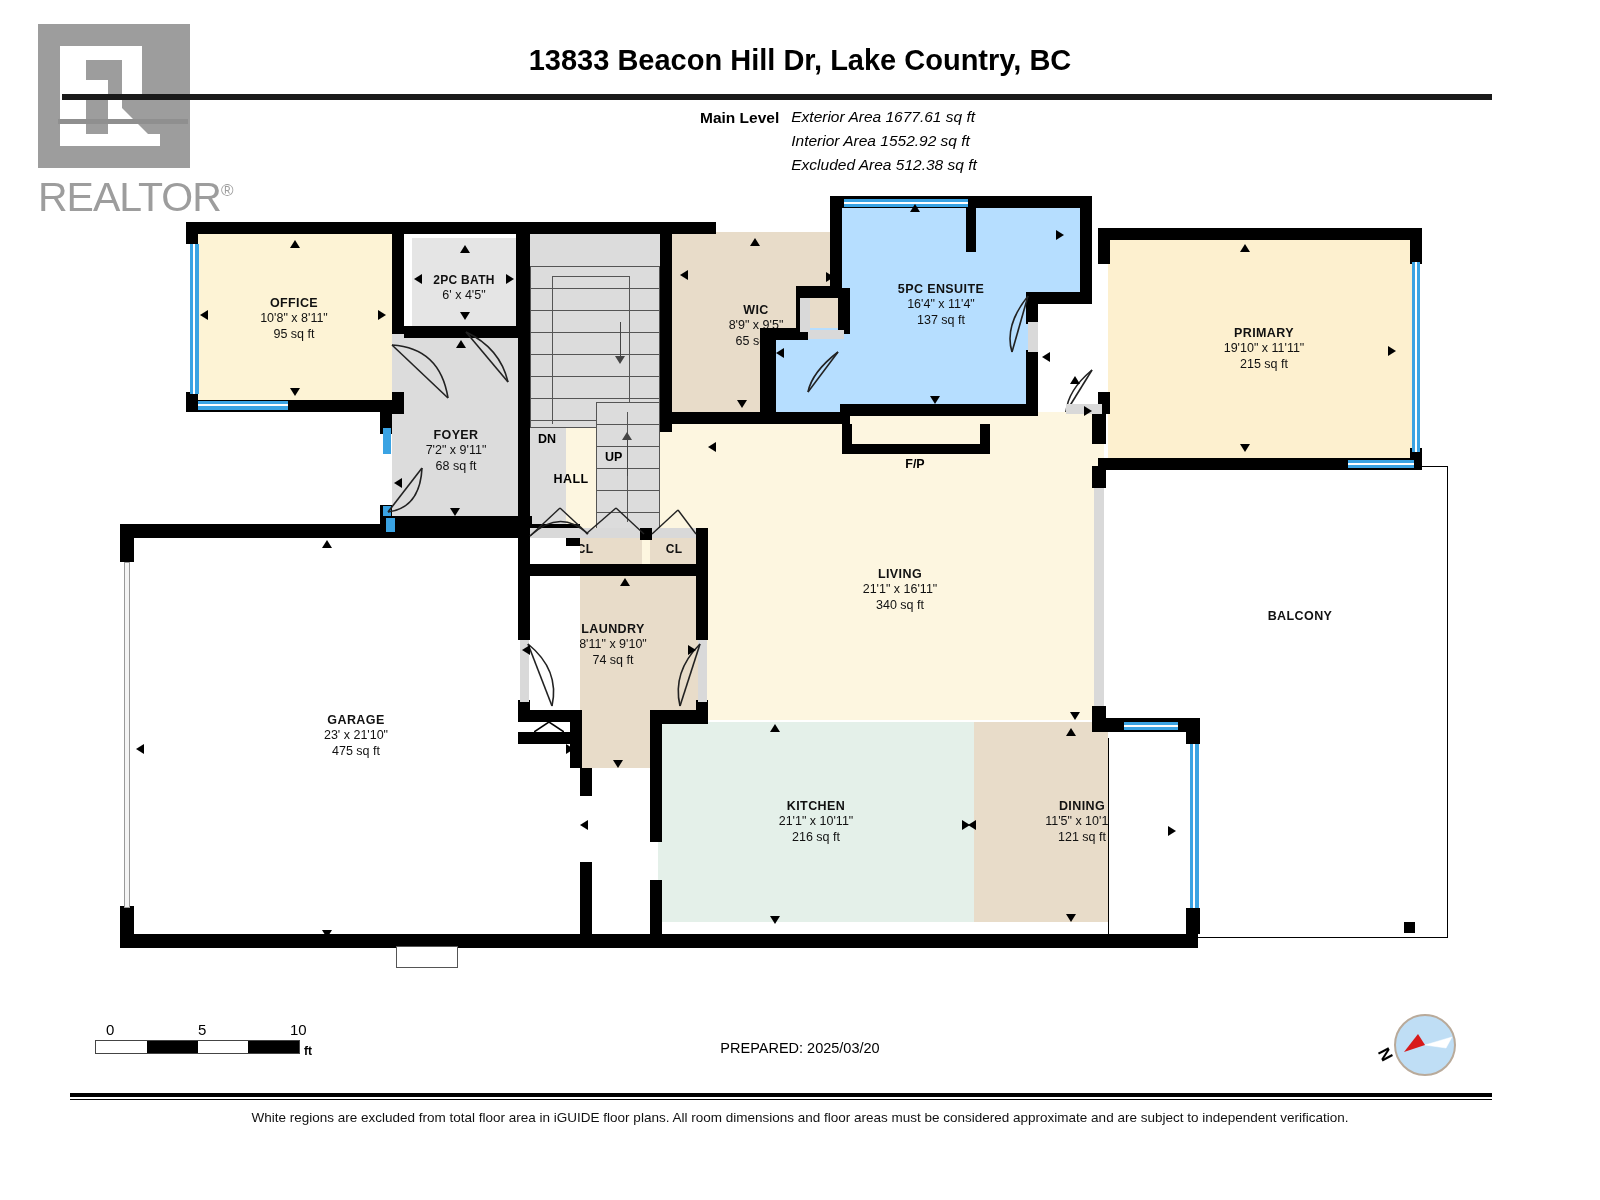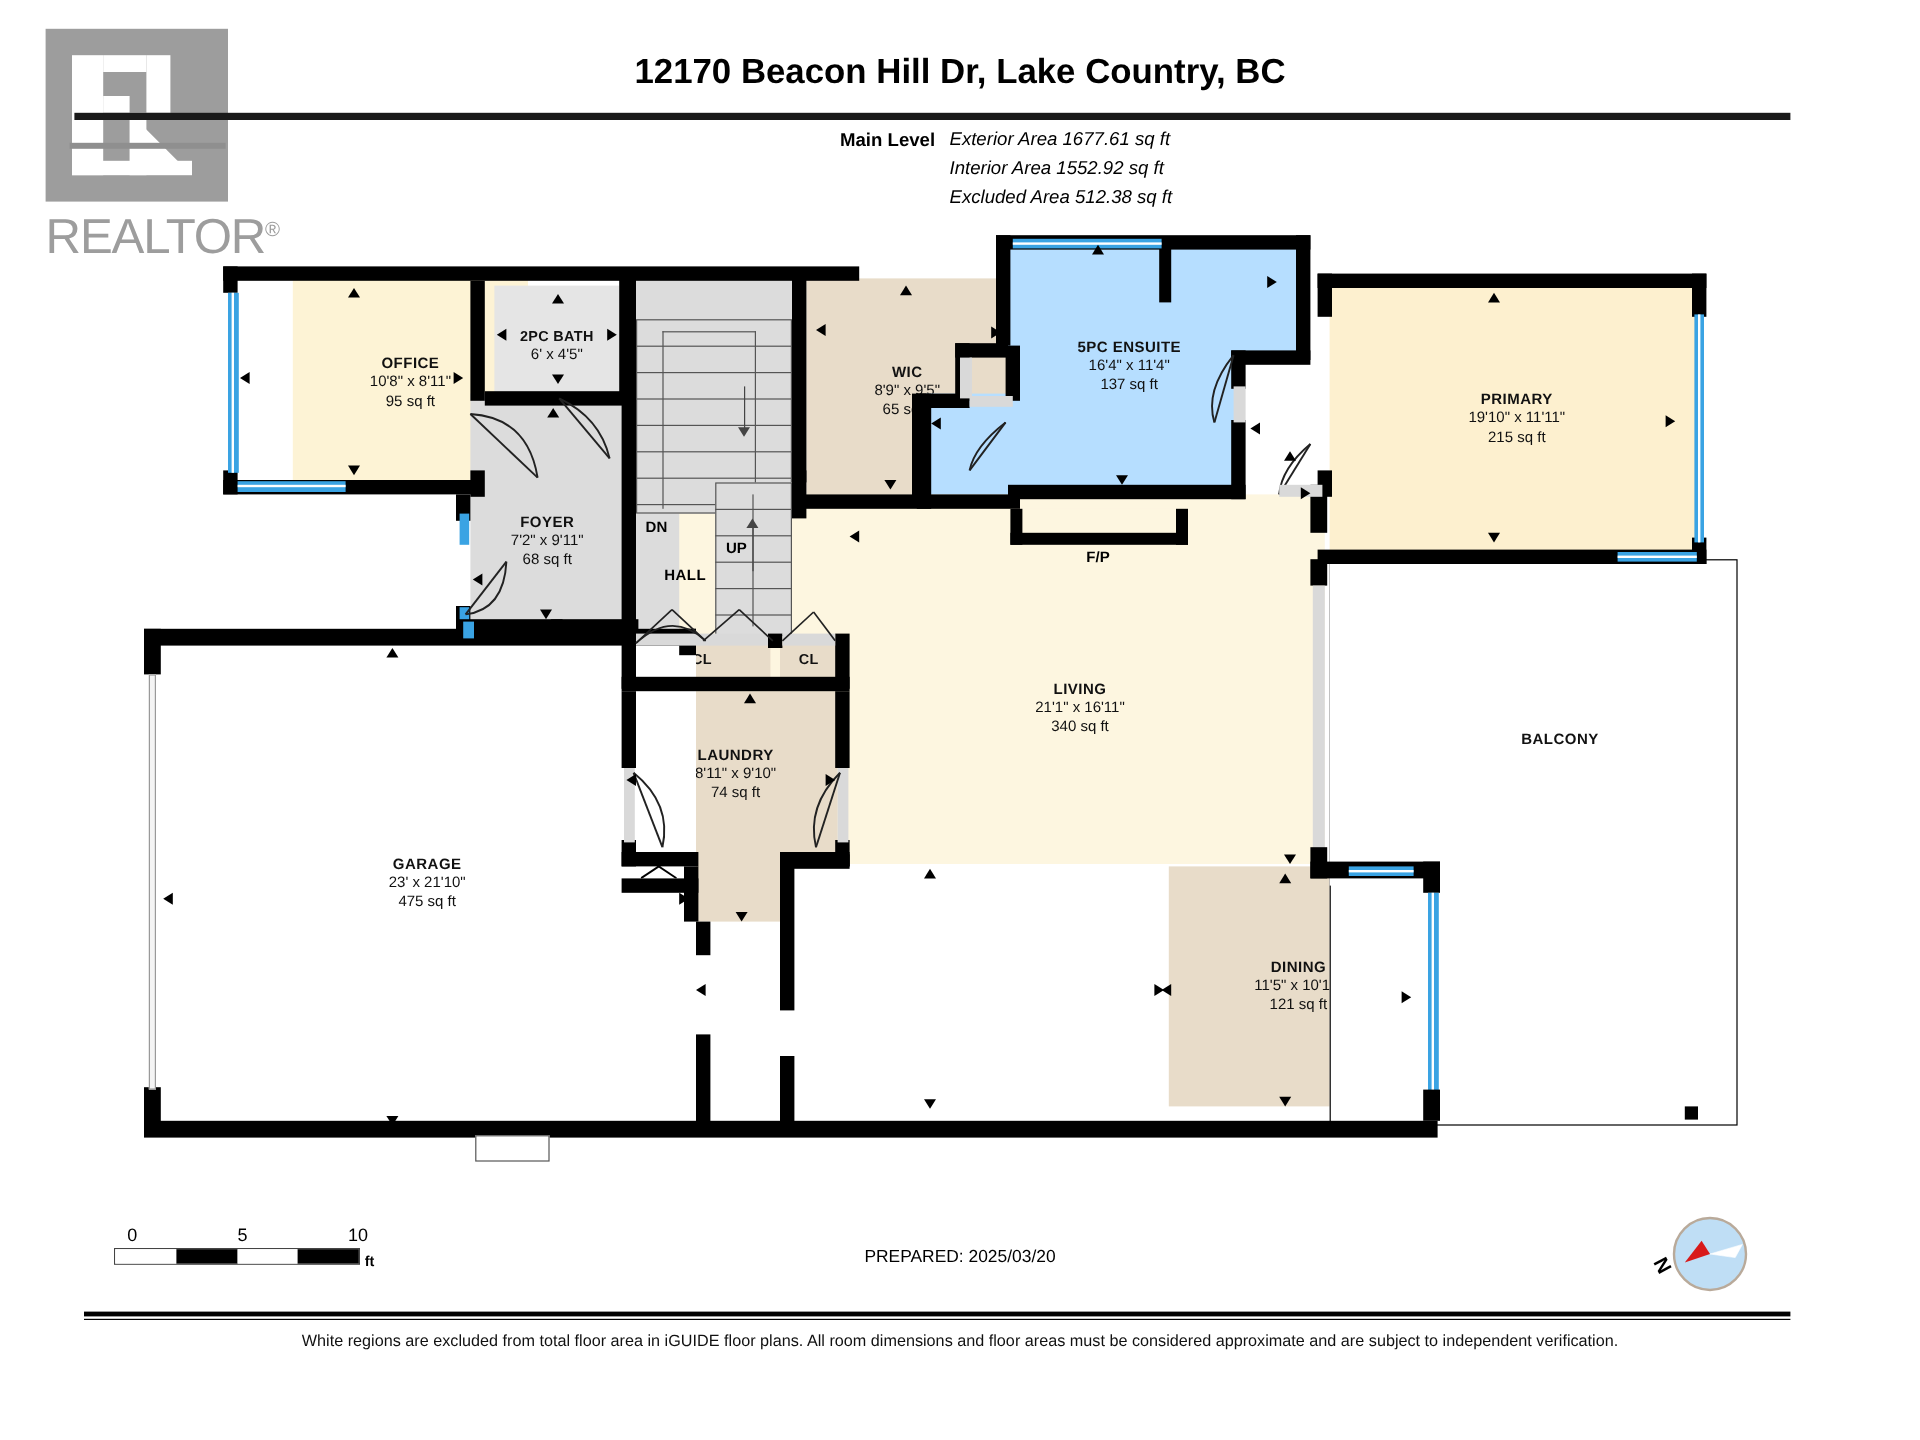--- a/index.html
+++ b/index.html
@@ -132,34 +132,34 @@
       <div class="logo-r-stem" style="left:70px;top:70px;width:52px;height:52px;
            clip-path: polygon(0 0, 0 100%, 100% 100%);"></div>
       <div class="logo-r-stem" style="left:22px; top:110px; width:100px; height:12px;"></div>
     </div>
     <div id="logo-bar"></div>
     <div id="logo-word"><span>REALTOR</span><sup>®</sup></div>
   </div>
 
   <div id="logo-bar2"></div>
 
-  <div id="title">12170 Beacon Hill Dr, Lake Country, BC</div>
+  <div id="title">13833 Beacon Hill Dr, Lake Country, BC</div>
 
   <div id="level-info">
     <div id="level-label">Main Level</div>
     <div id="area-lines">
       <div class="area-line">Exterior Area 1677.61 sq ft</div>
       <div class="area-line">Interior Area 1552.92 sq ft</div>
       <div class="area-line">Excluded Area 512.38 sq ft</div>
     </div>
   </div>
 
   <div id="plan">
 
-    <div class="room" style="left:196px; top:230px; width:196px; height:178px; background:#fdf3d5;margin-left:48px;">
+    <div class="room" style="left:196px; top:230px; width:196px; height:178px; background:#fdf3d5;">
       <div class="rlabel">
         <div class="rname">OFFICE</div>
         <div class="rdim">10'8" x 8'11"</div>
         <div class="rarea">95 sq ft</div>
       </div>
     </div>
 
     <div class="room" style="left:412px; top:238px; width:104px; height:90px; background:#e5e5e5;">
       <div class="rlabel" style="margin-top:10px;">
         <div class="rname-sm">2PC BATH</div>
@@ -235,20 +235,27 @@
     <div style="position:absolute;left:528px;top:576px;width:170px;height:144px;background:#e8dcc9;"></div>
     <div style="position:absolute;left:580px;top:716px;width:78px;height:52px;background:#e8dcc9;"></div>
     <div class="room" style="left:528px; top:610px; width:170px; height:70px; background:transparent;">
       <div class="rlabel">
         <div class="rname">LAUNDRY</div>
         <div class="rdim">8'11" x 9'10"</div>
         <div class="rarea">74 sq ft</div>
       </div>
     </div>
 
+    <div class="room" style="left:658px; top:722px; width:316px; height:200px; background:#e4f0e9;">
+      <div class="rlabel">
+        <div class="rname">KITCHEN</div>
+        <div class="rdim">21'1" x 10'11"</div>
+        <div class="rarea">216 sq ft</div>
+      </div>
+    </div>
 
     <div class="room" style="left:974px; top:722px; width:216px; height:200px; background:#e8dcc9;align-items:center;">
       <div class="rlabel">
         <div class="rname">DINING</div>
         <div class="rdim">11'5" x 10'11"</div>
         <div class="rarea">121 sq ft</div>
       </div>
     </div>
 
     <div class="room" style="left:132px; top:534px; width:448px; height:404px; background:#ffffff;">

